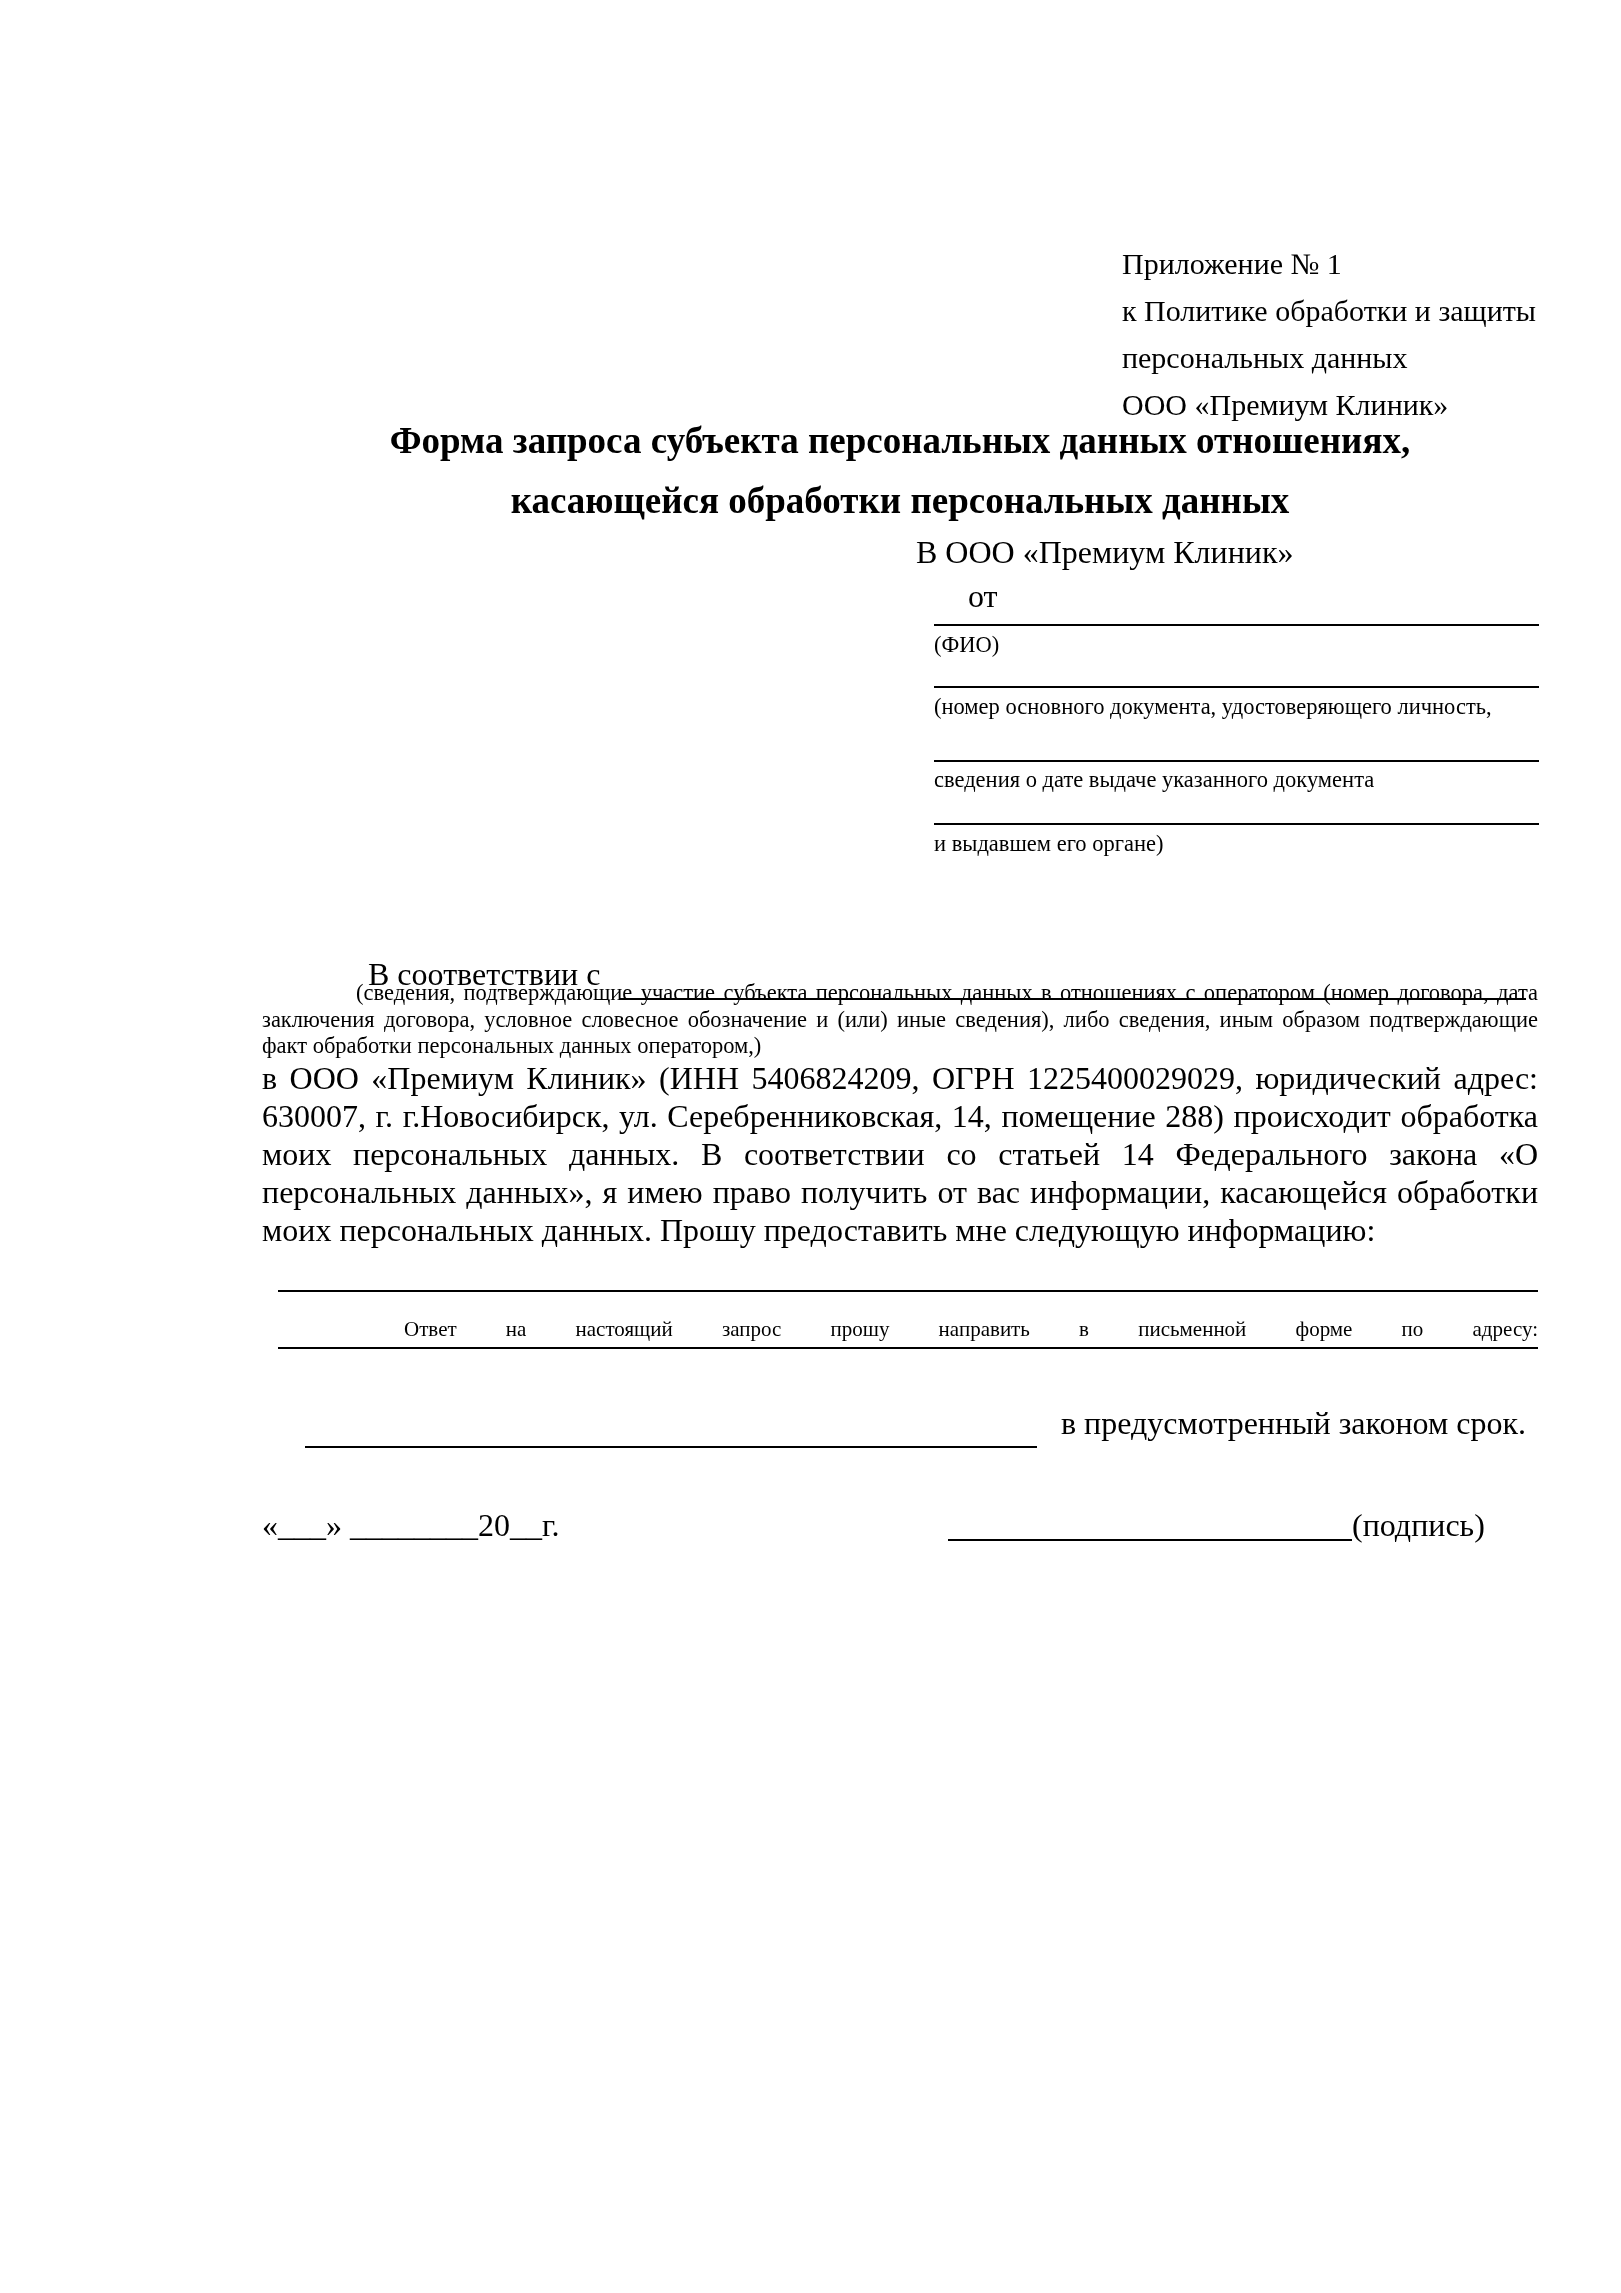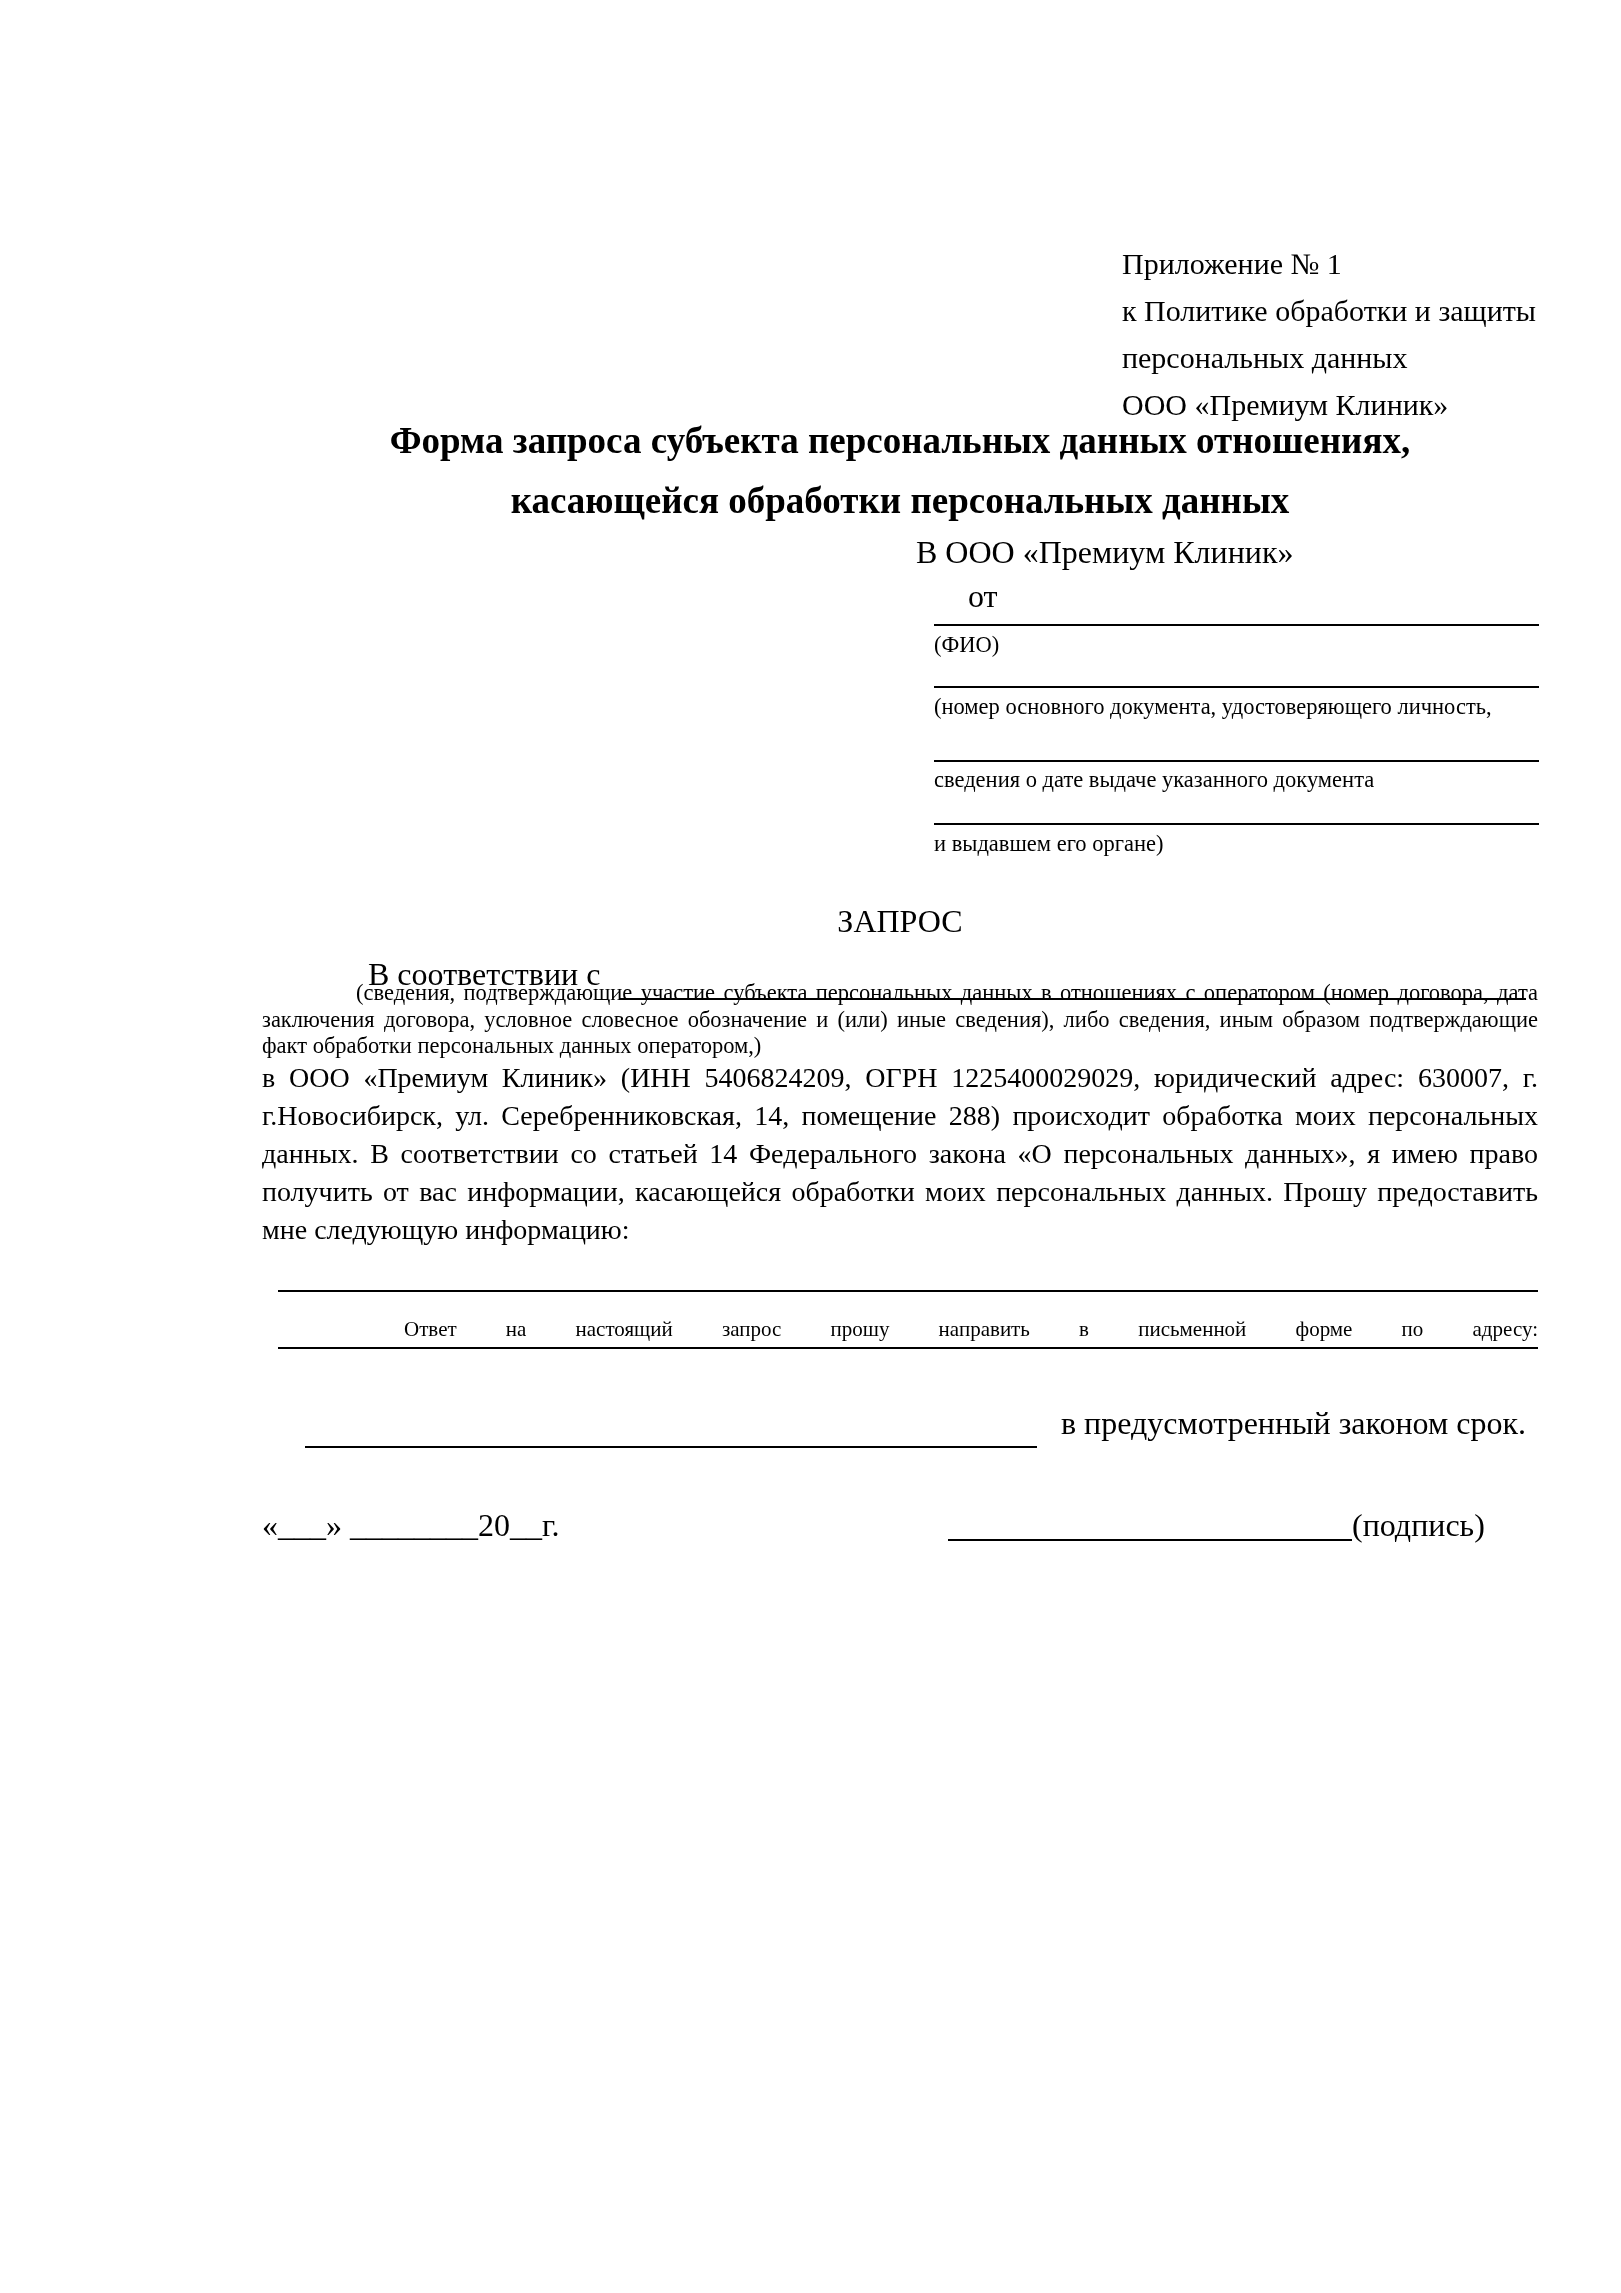--- a/index.html
+++ b/index.html
@@ -17,21 +17,21 @@
   .title-block { left:214px; top:357px; width:1276px; text-align:center; font-weight:bold; font-size:37px; line-height:48px; }
   .recipient-to { left:868px; top:486px; font-size:32px; white-space:nowrap; }
   .recipient-from { left:920px; top:530px; font-size:32px; }
   .rule { left:886px; width:605px; border-top:2.9px solid #000; height:0; }
   .cap { left:886px; width:605px; font-size:22.5px; line-height:25.5px; }
   .heading { left:214px; top:855px; width:1276px; text-align:center; font-size:32px; }
   .intro-row { left:308px; top:896px; width:1182px; display:flex; font-size:32px; line-height:37px; }
   .intro-row .lbl { white-space:nowrap; }
   .fill-line { flex:1 1 auto; border-bottom:2.9px solid #000; margin-left:7.8px; margin-bottom:4.9px; }
   .footnote { left:214px; top:932px; width:1276px; font-size:22.5px; line-height:26.5px; text-align:justify; text-indent:94px; }
-  .body-par { left:214px; top:1011px; width:1276px; font-size:28px; line-height:38px; text-align:justify; }
+  .body-par { left:214px; top:1011px; width:1276px; font-size:32px; line-height:38px; text-align:justify; }
   .blank-rule { left:230px; width:1260px; border-top:2.9px solid #000; height:0; }
   .answer-l1 { left:214px; top:1263px; width:1276px; font-size:21px; line-height:37px;
                text-indent:142px; text-align:justify; text-align-last:justify; }
   .answer-l2 { left:214px; top:1345px; width:1276px; display:flex; align-items:flex-end; font-size:32px; line-height:37px; }
   .answer-l2 .addr-line { flex:1 1 auto; border-bottom:2.9px solid #000; margin-left:43px; margin-bottom:5.9px; }
   .answer-l2 .suffix { white-space:nowrap; }
   .date-left { left:214px; top:1459px; font-size:32px; white-space:nowrap; }
   .sig-line { left:900px; top:1491px; width:404px; border-top:2.9px solid #000; height:0; }
   .sig-cap { left:1304px; top:1459px; font-size:32px; white-space:nowrap; }
 </style>
@@ -60,21 +60,20 @@
 
   <div class="abs rule" style="top:638px;"></div>
   <div class="abs cap" style="top:646px;">(номер основного документа, удостоверяющего личность,</div>
 
   <div class="abs rule" style="top:712px;"></div>
   <div class="abs cap" style="top:719px;">сведения о дате выдаче указанного документа</div>
 
   <div class="abs rule" style="top:775px;"></div>
   <div class="abs cap" style="top:783px;">и выдавшем его органе)</div>
 
-  <div class="abs heading">ЗАПРОС</div>
 
   <div class="abs footnote">(сведения, подтверждающие участие субъекта персональных данных в отношениях с оператором (номер договора, дата заключения договора, условное словесное обозначение и (или) иные сведения), либо сведения, иным образом подтверждающие факт обработки персональных данных оператором,)</div>
 
   <div class="abs intro-row">
     <span class="lbl">В соответствии с</span>
     <span class="fill-line"></span>
   </div>
 
   <div class="abs body-par">в ООО «Премиум Клиник» (ИНН 5406824209, ОГРН 1225400029029, юридический адрес: 630007, г. г.Новосибирск, ул. Серебренниковская, 14, помещение 288) происходит обработка моих персональных данных. В соответствии со статьей 14 Федерального закона «О персональных данных», я имею право получить от вас информации, касающейся обработки моих персональных данных. Прошу предоставить мне следующую информацию:</div>
 

